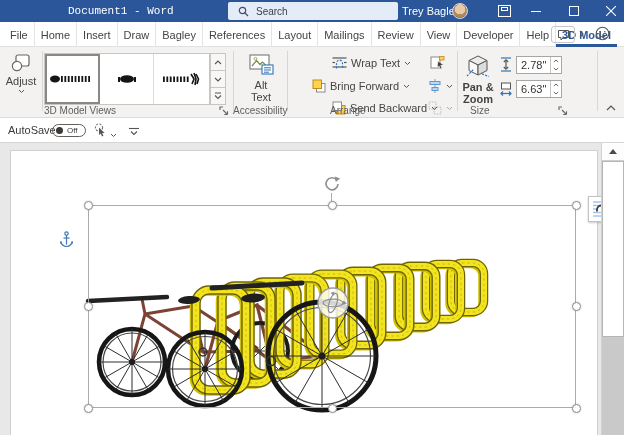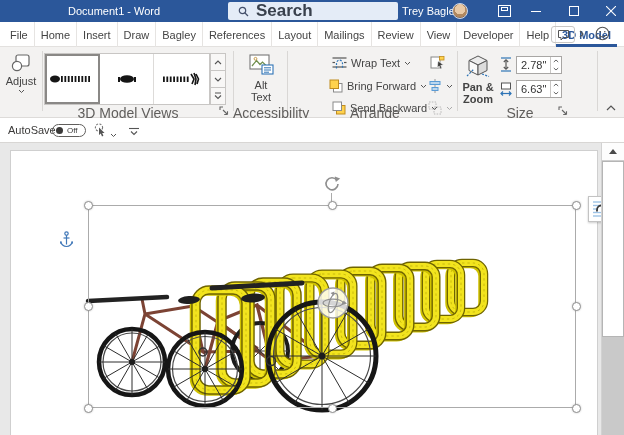--- a/index.html
+++ b/index.html
@@ -1,38 +1,38 @@
 <!DOCTYPE html>
 <html><head>
 <meta charset="utf-8">
 <style>
   html,body{margin:0;padding:0;background:#bfbfbf;}
   *{box-sizing:border-box;font-family:"Liberation Sans",sans-serif;}
   .app{position:relative;width:624px;height:435px;background:#fff;overflow:hidden;}
 
   
   .titlebar{position:absolute;left:0;top:0;width:624px;height:22px;background:#2b579a;color:#fff;}
-  .tb-title{position:absolute;left:68px;top:0;line-height:22px;font-size:11px;color:#fff;}
+  .tb-title{position:absolute;left:68px;top:0;line-height:22px;font-size:11px;color:#fff;font-family:Liberation Mono, monospace;}
   .tb-search{position:absolute;left:228px;top:2px;width:170px;height:18px;background:#e4ecf7;border-radius:2px;display:flex;align-items:center;gap:7px;padding-left:10px;cursor:text;}
-  .tb-search span{font-size:17px;color:#39414d;font-weight:bold;}
+  .tb-search span{font-size:10px;color:#39414d;}
   .tb-user{position:absolute;left:402px;top:0;line-height:22px;font-size:11px;color:#fff;}
   .tb-avatar{position:absolute;left:452px;top:3px;width:16px;height:16px;border-radius:50%;background:radial-gradient(circle at 50% 38%,#e8c9a6 0 45%,#b08860 46% 70%,#8a6a52 71%);border:1px solid #cdd9ec;}
   .tb-btn{position:absolute;top:0;width:24px;height:22px;display:flex;align-items:center;justify-content:center;}
 
   
   .tabrow{position:absolute;left:0;top:22px;width:624px;height:25px;background:#fff;border-bottom:1px solid #e3e1df;}
   .tabs{position:absolute;left:4px;top:0;height:25px;display:flex;align-items:stretch;}
   .tab{position:relative;display:flex;align-items:center;padding:0 6px;font-size:11px;color:#444;border-right:1px solid #e6e4e2;cursor:pointer;white-space:nowrap;}
   .tab.active{color:#2b579a;font-weight:bold;border-right:none;box-shadow:inset 0 -3px 0 #2b579a;}
   .tab-icon-btn{position:absolute;top:4px;display:flex;align-items:center;justify-content:center;cursor:pointer;}
 
   
   .ribbon{position:absolute;left:0;top:47px;width:624px;height:71px;background:#f3f2f1;border-bottom:1px solid #dddbd9;font-size:11px;color:#444;}
   .rdiv{position:absolute;top:4px;height:60px;width:1px;background:#d9d7d5;}
-  .rgroup-label{position:absolute;top:58px;font-size:14px;color:#605e5c;text-align:center;}
+  .rgroup-label{position:absolute;top:58px;font-size:10px;color:#605e5c;}
   .rbtn{position:absolute;display:flex;flex-direction:column;align-items:center;justify-content:flex-start;cursor:pointer;color:#444;}
   .rbtn .lbl{margin-top:3px;text-align:center;line-height:12px;}
   .rrow{position:absolute;display:flex;align-items:center;gap:4px;cursor:pointer;white-space:nowrap;color:#444;}
   .gallery{position:absolute;left:44px;top:6px;width:166px;height:52px;background:#fff;border:1px solid #c8c6c4;display:flex;}
   .gcell{width:55px;height:100%;border-right:1px solid #dddbd9;display:flex;align-items:center;justify-content:center;cursor:pointer;background:#fff;}
   .gcell.sel{outline:2px solid #8a8886;outline-offset:-2px;}
   .gscroll{position:absolute;left:210px;top:6px;width:16px;height:52px;display:flex;flex-direction:column;}
   .gscroll .gs{flex:1;border:1px solid #c8c6c4;border-top:none;background:#f8f7f6;display:flex;align-items:center;justify-content:center;cursor:pointer;}
   .gscroll .gs:first-child{border-top:1px solid #c8c6c4;}
   .launcher{position:absolute;width:12px;height:12px;cursor:pointer;}
@@ -244,21 +244,21 @@
           <line x1="0.5" y1="6.5" x2="3" y2="6.5" stroke="#555" stroke-width="1.2"></line>
           <line x1="12" y1="6.5" x2="14.5" y2="6.5" stroke="#555" stroke-width="1.2"></line>
           <line x1="0.5" y1="11" x2="14.5" y2="11" stroke="#555" stroke-width="1.2"></line>
           <path d="M4.5,12.5 v-5 a3,3.4 0 0 1 6,0 v5" fill="none" stroke="#2e74b6" stroke-width="1.2" stroke-dasharray="2,1.4"></path>
         </svg>
       <span>Wrap Text</span>
       <svg width="7" height="5" viewBox="0 0 7 5">
           <polyline points="1,1 3.5,3.5 6,1" fill="none" stroke="#555" stroke-width="1"></polyline>
         </svg>
     </div>
-    <div class="rrow" style="left:329px;top:32px;">
+    <div class="rrow" style="left:312px;top:32px;">
       <svg width="14" height="14" viewBox="0 0 14 14">
           <rect x="4.5" y="4.5" width="8.5" height="8.5" fill="#fff" stroke="#8a8a8a" stroke-width="1"></rect>
           <rect x="1" y="1" width="8.5" height="8.5" fill="#ffd24d" stroke="#c08c1e" stroke-width="1"></rect>
         </svg>
       <span>Bring Forward</span>
       <svg width="7" height="5" viewBox="0 0 7 5">
           <polyline points="1,1 3.5,3.5 6,1" fill="none" stroke="#555" stroke-width="1"></polyline>
         </svg>
     </div>
     <div class="rrow" style="left:332px;top:54px;">

